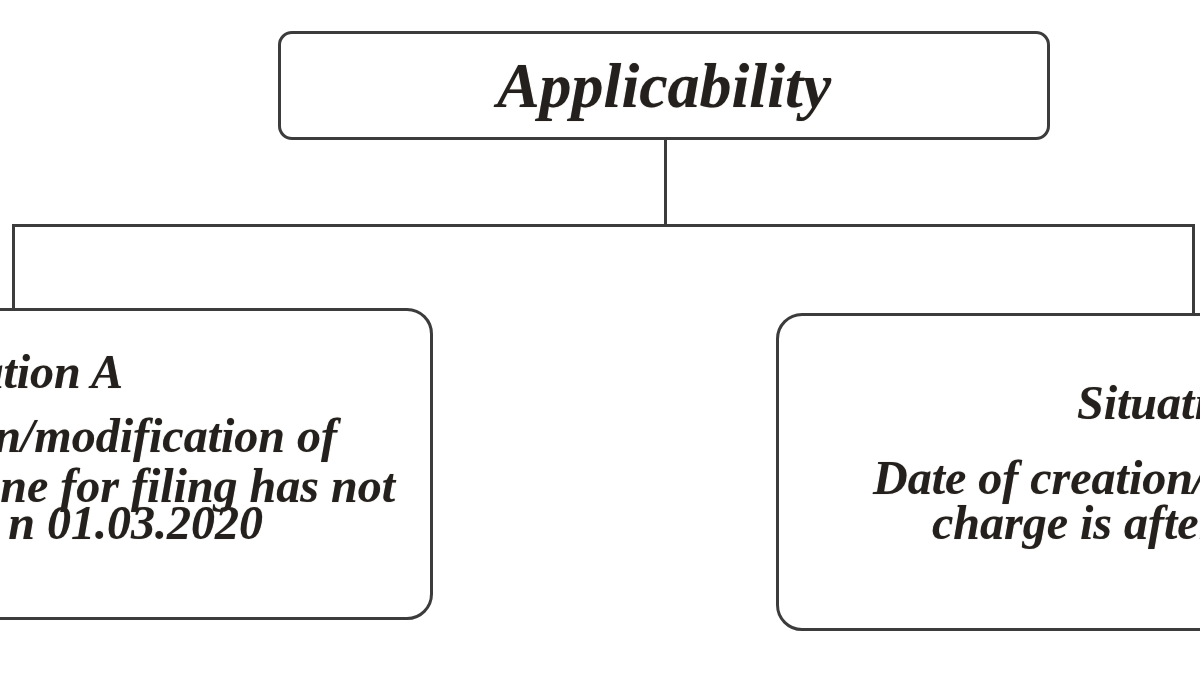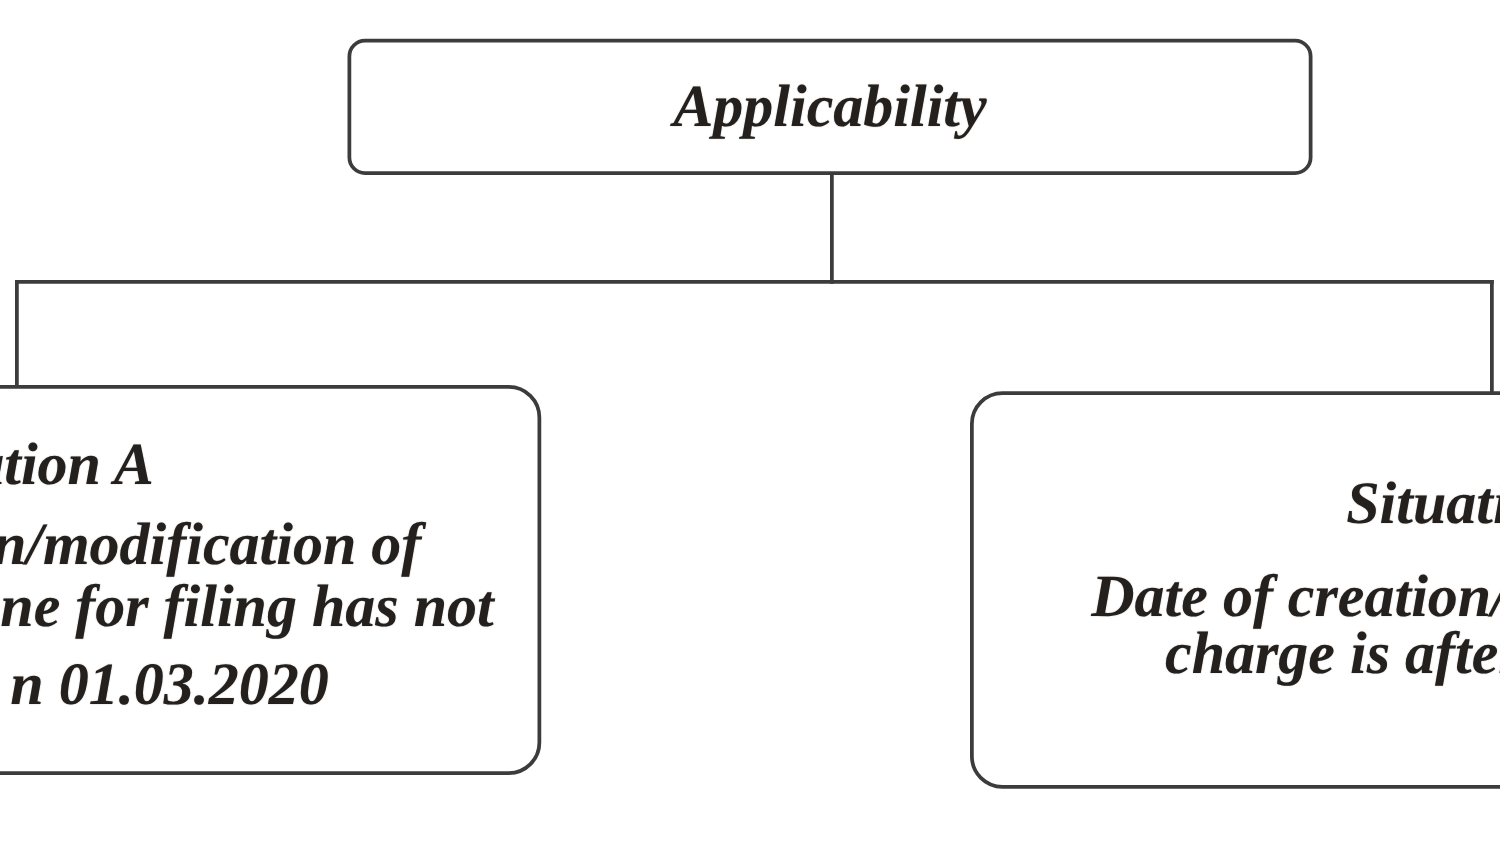--- a/index.html
+++ b/index.html
@@ -48,31 +48,31 @@
     font-size: 48px;
     line-height: 50px;
     color: #23201d;
     white-space: nowrap;
     text-shadow: 0 0 1px rgba(70, 55, 40, 0.45);
   }
   .root-label {
     position: static;
     font-weight: bold;
     font-style: italic;
-    font-size: 48px;
+    font-size: 64px;
     line-height: 50px;
     color: #23201d;
     white-space: nowrap;
     text-shadow: 0 0 1px rgba(70, 55, 40, 0.45);
   }
   
   .la-head { right: 1077px; top: 347px; }  
   .la-l1   { right: 863px;  top: 411px; }  
   .la-l2   { right: 805px;  top: 461px; font-style: italic; }  
-  .la-l3   { right: 937px;  top: 523px; }  
+  .la-l3   { right: 937px;  top: 498px; }  
   
   .lb-head { left: 1077px; top: 378px; }
   .lb-l1   { left: 873px;  top: 453px; }
   .lb-l2   { left: 932px;  top: 498px; }
 </style>
 </head>
 <body>
 
 <div class="stage">
 

